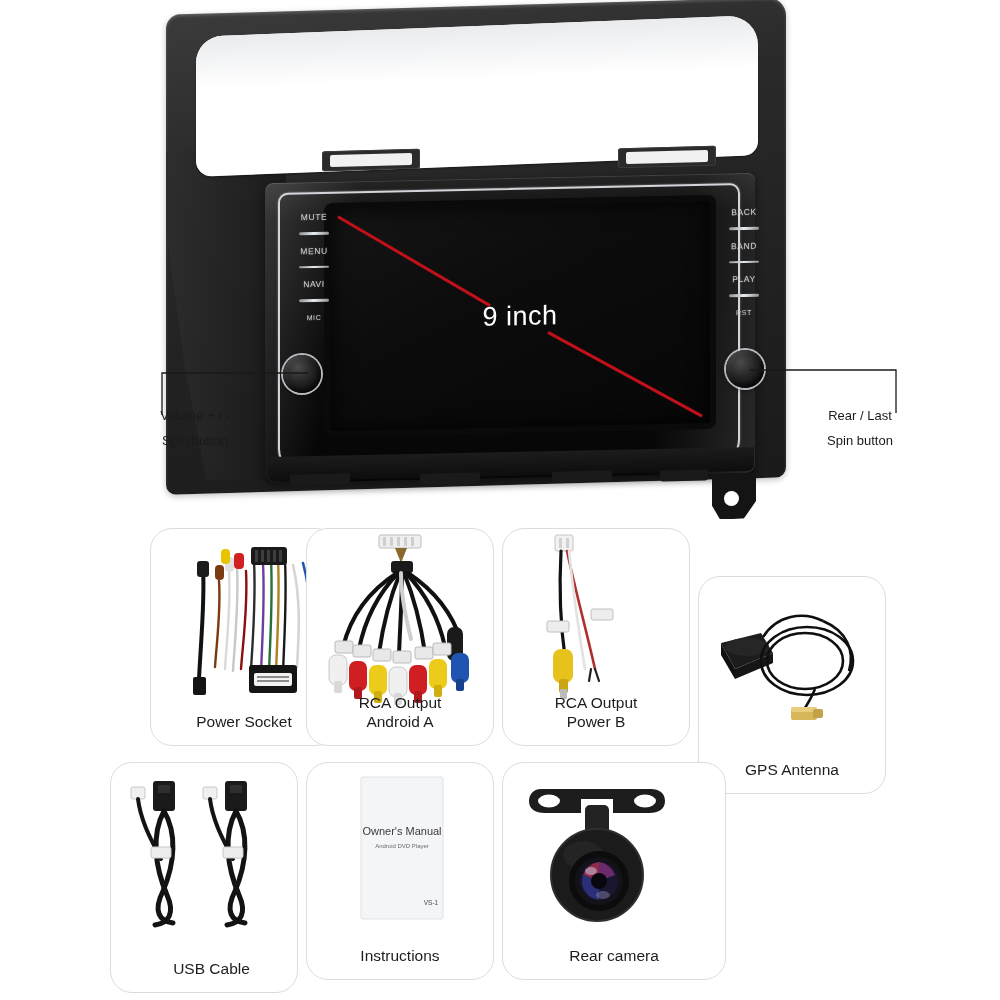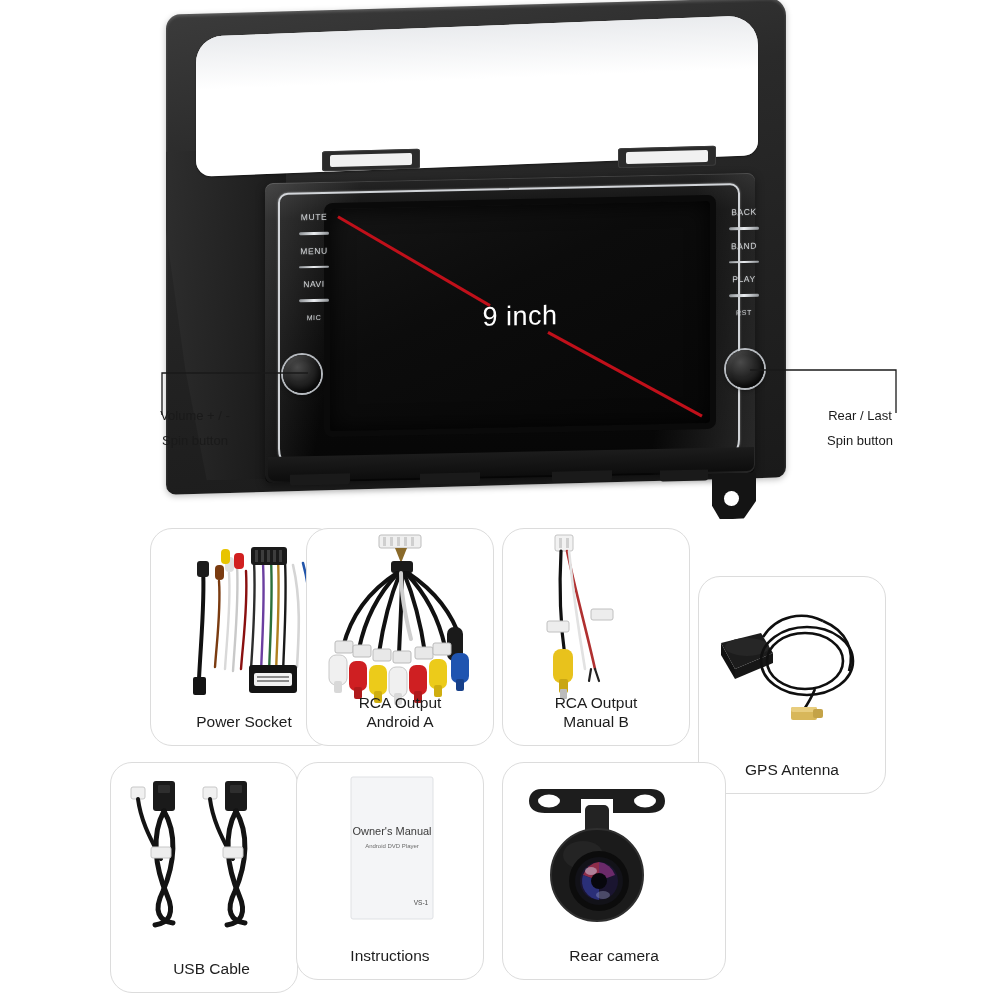--- a/index.html
+++ b/index.html
@@ -355,21 +355,21 @@
           <rect x="0" y="0" width="20" height="34" rx="8" fill="#e8c21c"></rect>
           <rect x="6" y="30" width="9" height="14" rx="2" fill="#c9a612"></rect>
           <rect x="7" y="40" width="7" height="10" rx="1" fill="#bbbbbb"></rect>
         </g>
 
         <path d="M88,140 L86,152 M92,140 L96,152" fill="none" stroke="#222" stroke-width="2.2" stroke-linecap="round"></path>
       </svg>
     </div>
     <div class="card-label">
       <span>RCA Output</span>
-      <span>Manual B</span>
+      <span>Power B</span>
     </div>
   </div>
 
   <div class="card" style="left:698px;top:528px;width:188px;height:218px;margin-top:48px;">
     <div class="card-art">
       <svg viewBox="0 0 188 174" width="188" height="174">
 
         <g>
           <path d="M22,66 L62,56 L74,76 L36,92 Z" fill="#1c1c1c"></path>
           <path d="M22,66 L36,92 L36,102 L22,78 Z" fill="#111"></path>
@@ -418,21 +418,21 @@
           <path d="M27,36 C30,60 42,80 50,96" fill="none" stroke="#131313" stroke-width="4" stroke-linecap="round"></path>
           <rect x="40" y="84" width="20" height="11" rx="2" fill="#ededed" stroke="#c8c8c8"></rect>
         </g>
       </svg>
     </div>
     <div class="card-label">
       <span>USB Cable</span>
     </div>
   </div>
 
-  <div class="card" style="left:296px;top:762px;width:188px;height:218px;">
+  <div class="card" style="left:306px;top:762px;width:188px;height:218px;">
     <div class="card-art">
       <svg viewBox="0 0 188 174" width="188" height="174">
         <rect x="54" y="14" width="82" height="142" rx="2" fill="#f4f5f7" stroke="#dfe1e4"></rect>
         <text x="95" y="72" text-anchor="middle" font-family="Liberation Sans, sans-serif" font-size="11" fill="#3b3b3b">Owner's Manual</text>
         <text x="95" y="85" text-anchor="middle" font-family="Liberation Sans, sans-serif" font-size="6" fill="#6a6a6a">Android DVD Player</text>
         <text x="124" y="142" text-anchor="middle" font-family="Liberation Sans, sans-serif" font-size="6.5" fill="#4a4a4a">VS-1</text>
       </svg>
     </div>
     <div class="card-label">
       <span>Instructions</span>

